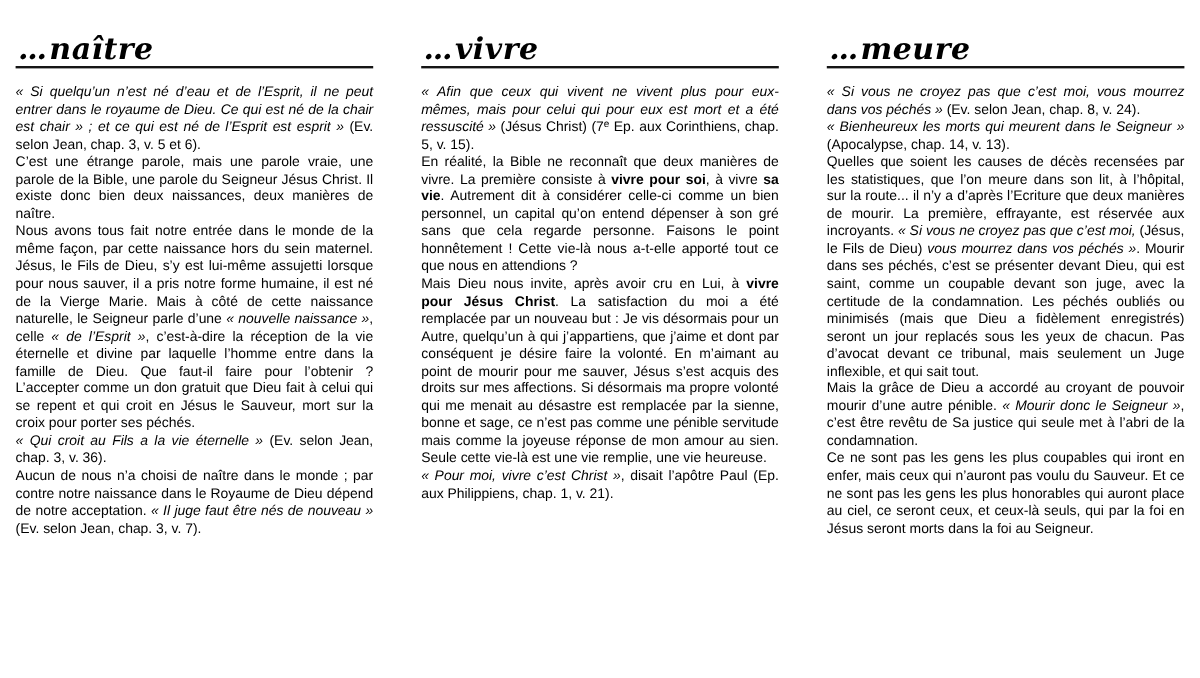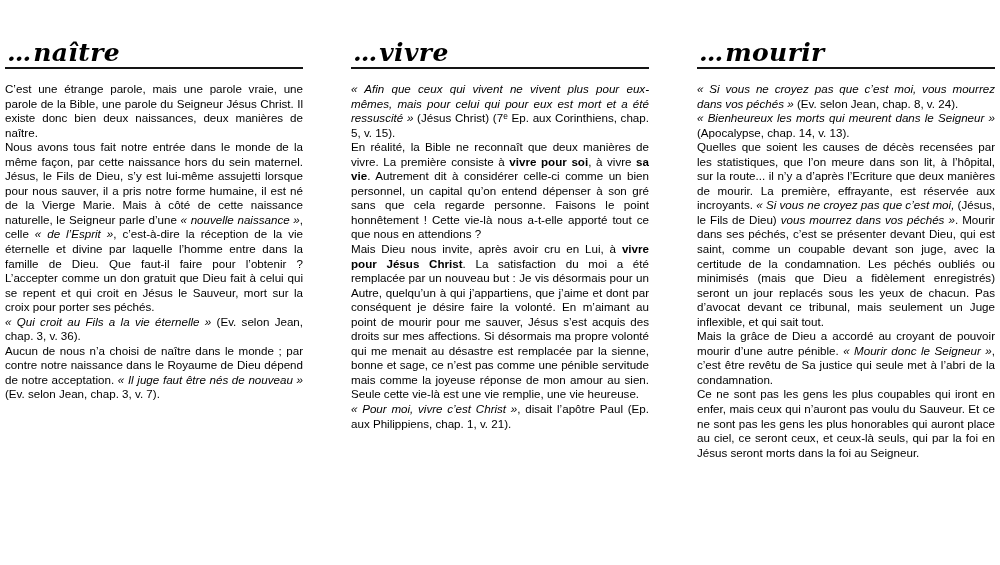--- a/index.html
+++ b/index.html
@@ -14,25 +14,25 @@
     overflow: hidden;
     font-family: "Liberation Sans", sans-serif;
     color: #000000;
     -webkit-font-smoothing: antialiased;
   }
 
   .tract {
     width: 1000px;
     height: 565px;
     box-sizing: border-box;
-    padding: 40px 5px 10px 5px;
+    padding: 28px 5px 10px 5px;
     display: flex;
     flex-direction: row;
     align-items: flex-start;
-    justify-content: space-between;
+    justify-content: center;
   }
 
   .column {
     box-sizing: border-box;
     width: 298px;
     margin-right: 40px;
     display: block;
   }
   .column:last-child {
     margin-right: 0;
@@ -91,38 +91,39 @@
 </style>
 </head>
 <body>
 
 <div class="tract">
 
 <div class="column">
       <h1 class="col-head"><span class="lead-dots">...</span><span>naître</span></h1>
       <div class="head-rule"></div>
       <div class="col-body">
+        <p><span class="q">« Si quelqu’un n’est né d’eau et de l’Esprit, il ne peut entrer dans le royaume de Dieu. Ce qui est né de la chair est chair » ; et ce qui est né de l’Esprit est esprit » </span><span>(Ev. selon Jean, chap. 3, v. 5 et 6).</span></p>
         <p class="gap"><span>C’est une étrange parole, mais une parole vraie, une parole de la Bible, une parole du Seigneur Jésus Christ. Il existe donc bien deux naissances, deux manières de naître.</span></p>
         <p><span>Nous avons tous fait notre entrée dans le monde de la même façon, par cette naissance hors du sein maternel. Jésus, le Fils de Dieu, s’y est lui-même assujetti lorsque pour nous sauver, il a pris notre forme humaine, il est né de la Vierge Marie. Mais à côté de cette naissance naturelle, le Seigneur parle d’une </span><span class="q">« nouvelle naissance »</span><span>, celle </span><span class="q">« de l’Esprit »</span><span>, c’est-à-dire la réception de la vie éternelle et divine par laquelle l’homme entre dans la famille de Dieu. Que faut-il faire pour l’obtenir ? L’accepter comme un don gratuit que Dieu fait à celui qui se repent et qui croit en Jésus le Sauveur, mort sur la croix pour porter ses péchés.</span></p>
         <p class="gap"><span class="q">« Qui croit au Fils a la vie éternelle » </span><span>(Ev. selon Jean, chap. 3, v. 36).</span></p>
         <p class="gap"><span>Aucun de nous n’a choisi de naître dans le monde ; par contre notre naissance dans le Royaume de Dieu dépend de notre acceptation. </span><span class="q">« Il juge faut être nés de nouveau » </span><span>(Ev. selon Jean, chap. 3, v. 7).</span></p>
       </div>
     </div>
     <div class="column">
       <h1 class="col-head"><span class="lead-dots">...</span><span>vivre</span></h1>
       <div class="head-rule"></div>
       <div class="col-body">
         <p><span class="q">« Afin que ceux qui vivent ne vivent plus pour eux-mêmes, mais pour celui qui pour eux est mort et a été ressuscité » </span><span>(Jésus Christ) (7</span><sup>e</sup><span> Ep. aux Corinthiens, chap. 5, v. 15).</span></p>
         <p><span>En réalité, la Bible ne reconnaît que deux manières de vivre. La première consiste à </span><span class="b">vivre pour soi</span><span>, à vivre </span><span class="b">sa vie</span><span>. Autrement dit à considérer celle-ci comme un bien personnel, un capital qu’on entend dépenser à son gré sans que cela regarde personne. Faisons le point honnêtement ! Cette vie-là nous a-t-elle apporté tout ce que nous en attendions ?</span></p>
         <p><span>Mais Dieu nous invite, après avoir cru en Lui, à </span><span class="b">vivre pour Jésus Christ</span><span>. La satisfaction du moi a été remplacée par un nouveau but : Je vis désormais pour un Autre, quelqu’un à qui j’appartiens, que j’aime et dont par conséquent je désire faire la volonté. En m’aimant au point de mourir pour me sauver, Jésus s’est acquis des droits sur mes affections. Si désormais ma propre volonté qui me menait au désastre est remplacée par la sienne, bonne et sage, ce n’est pas comme une pénible servitude mais comme la joyeuse réponse de mon amour au sien. Seule cette vie-là est une vie remplie, une vie heureuse.</span></p>
         <p class="gap"><span class="q">« Pour moi, vivre c’est Christ »</span><span>, disait l’apôtre Paul (Ep. aux Philippiens, chap. 1, v. 21).</span></p>
       </div>
     </div>
     <div class="column">
-      <h1 class="col-head"><span class="lead-dots">...</span><span>mourir</span></h1>
+      <h1 class="col-head"><span class="lead-dots">...</span><span>meure</span></h1>
       <div class="head-rule"></div>
       <div class="col-body">
         <p><span class="q">« Si vous ne croyez pas que c’est moi, vous mourrez dans vos péchés » </span><span>(Ev. selon Jean, chap. 8, v. 24).</span></p>
         <p><span class="q">« Bienheureux les morts qui meurent dans le Seigneur » </span><span>(Apocalypse, chap. 14, v. 13).</span></p>
         <p class="gap"><span>Quelles que soient les causes de décès recensées par les statistiques, que l’on meure dans son lit, à l’hôpital, sur la route... il n’y a d’après l’Ecriture que deux manières de mourir. La première, effrayante, est réservée aux incroyants. </span><span class="q">« Si vous ne croyez pas que c’est moi, </span><span>(Jésus, le Fils de Dieu) </span><span class="q">vous mourrez dans vos péchés »</span><span>. Mourir dans ses péchés, c’est se présenter devant Dieu, qui est saint, comme un coupable devant son juge, avec la certitude de la condamnation. Les péchés oubliés ou minimisés (mais que Dieu a fidèlement enregistrés) seront un jour replacés sous les yeux de chacun. Pas d’avocat devant ce tribunal, mais seulement un Juge inflexible, et qui sait tout.</span></p>
         <p><span>Mais la grâce de Dieu a accordé au croyant de pouvoir mourir d’une autre pénible. </span><span class="q">« Mourir donc le Seigneur »</span><span>, c’est être revêtu de Sa justice qui seule met à l’abri de la condamnation.</span></p>
         <p><span>Ce ne sont pas les gens les plus coupables qui iront en enfer, mais ceux qui n’auront pas voulu du Sauveur. Et ce ne sont pas les gens les plus honorables qui auront place au ciel, ce seront ceux, et ceux-là seuls, qui par la foi en Jésus seront morts dans la foi au Seigneur.</span></p>
       </div>
     </div>
   </div>

